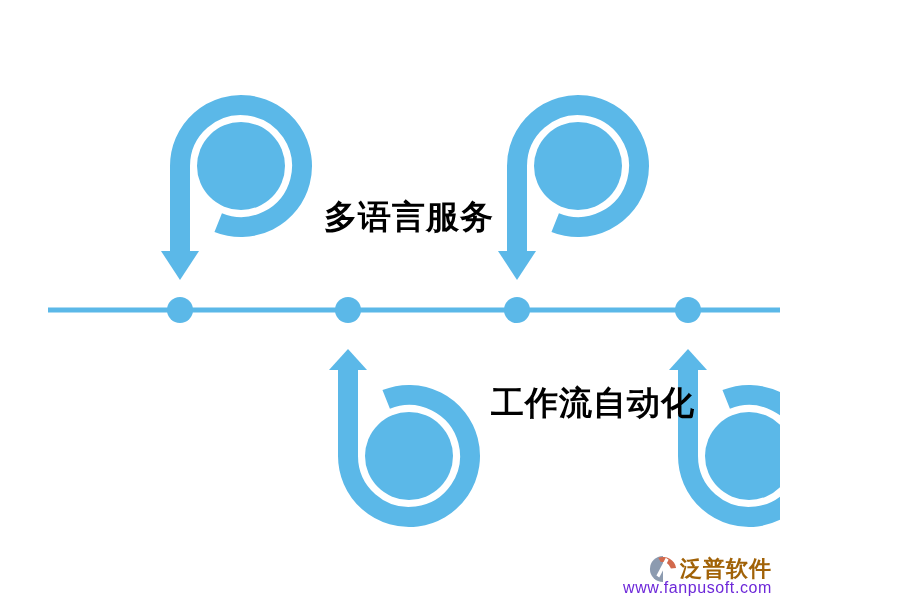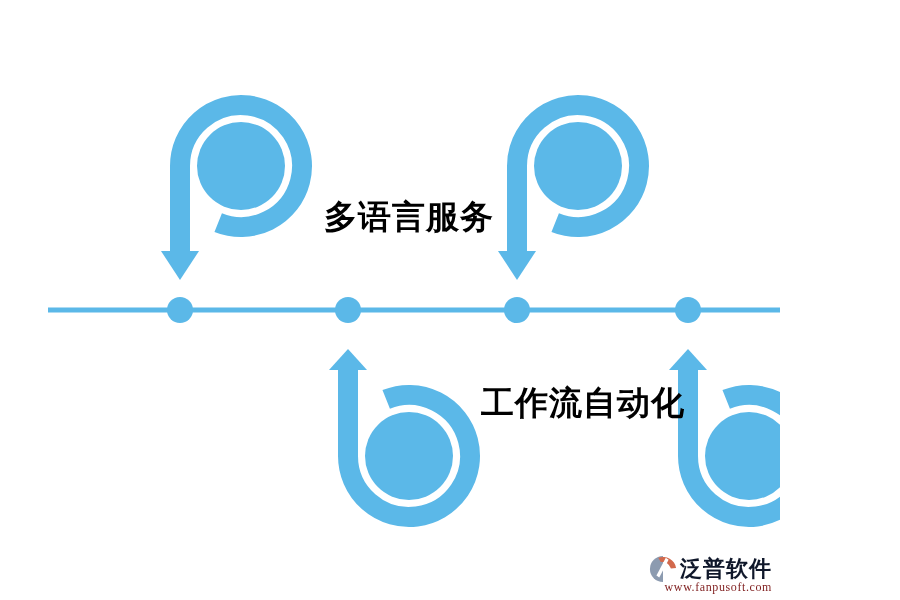--- a/index.html
+++ b/index.html
@@ -1,54 +1,54 @@
 <!DOCTYPE html>
 <html><head>
 <meta charset="utf-8">
 <style>
   html,body{margin:0;padding:0;background:#ffffff;}
   .canvas{
     position:relative;
     width:780px;height:600px;
     background:#ffffff;
     overflow:hidden;
-    font-family:Liberation Serif, serif;
+    font-family:Liberation Sans, sans-serif;
   }
   .diagram-svg{position:absolute;left:0;top:0;}
   .lbl{
     position:absolute;
     font-size:33px;
     font-weight:bold;
     color:#000000;
     line-height:38px;
     white-space:nowrap;
     letter-spacing:1px;
   }
   .lbl-top1{left:324px;top:198px;}
   .lbl-top2{left:702px;top:198px;}
   .lbl-bottom1{left:71px;top:383px;}
-  .lbl-bottom2{left:481px;top:384px;}
+  .lbl-bottom2{left:491px;top:384px;}
   .watermark{
     position:absolute;
     right:8px;bottom:6px;
     text-align:right;
   }
   .watermark .brandrow{
     display:flex;align-items:center;justify-content:flex-end;gap:3px;
   }
   .watermark .brand{
     font-size:22px;
     font-weight:bold;
-    color:#0f172a;
+    color:#a16207;
     letter-spacing:1px;
     line-height:24px;
   }
   .watermark .url{
-    font-size:12px;
-    color:#7f1d1d;
+    font-size:16px;
+    color:#6d28d9;
     letter-spacing:0.6px;
     line-height:13px;
     margin-top:-2px;
   }
 </style>
 </head>
 <body>
 
 <div class="canvas">
 

